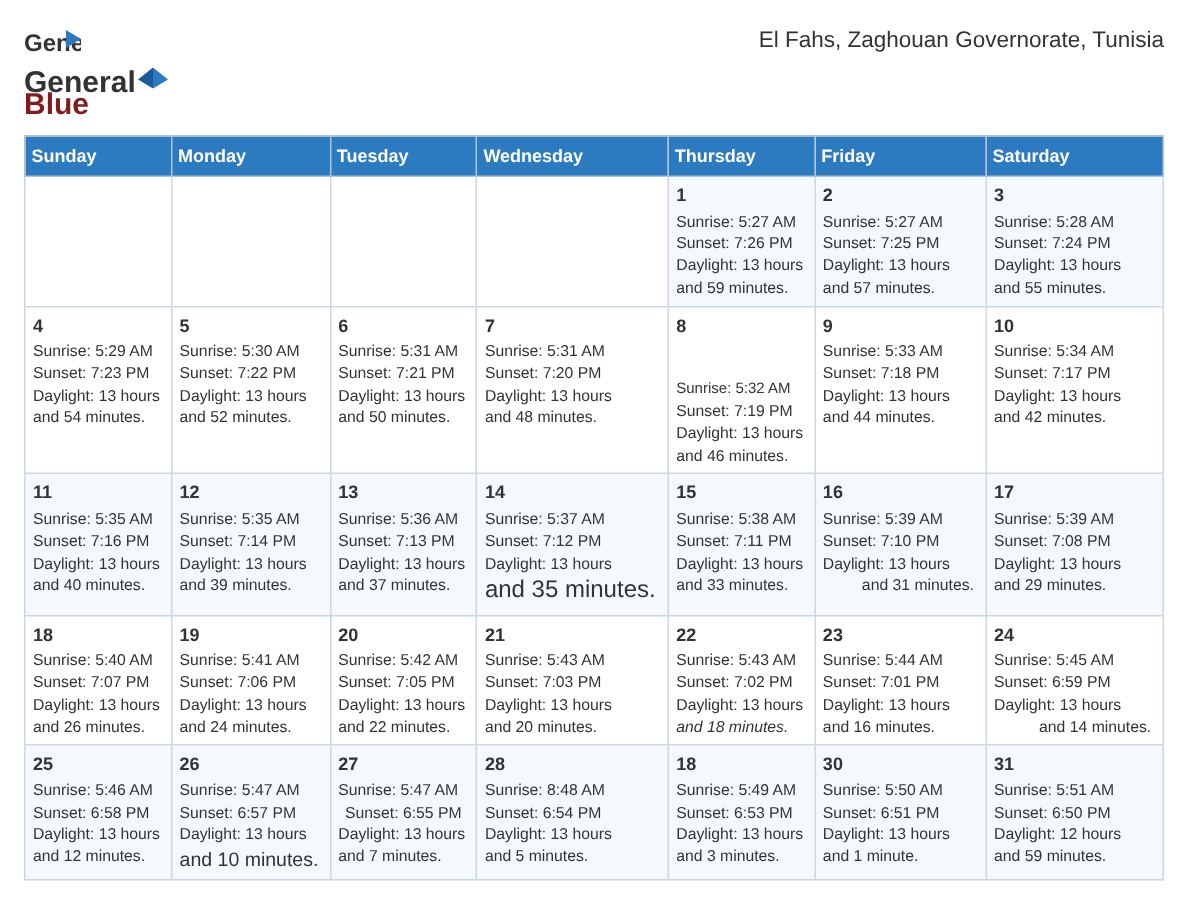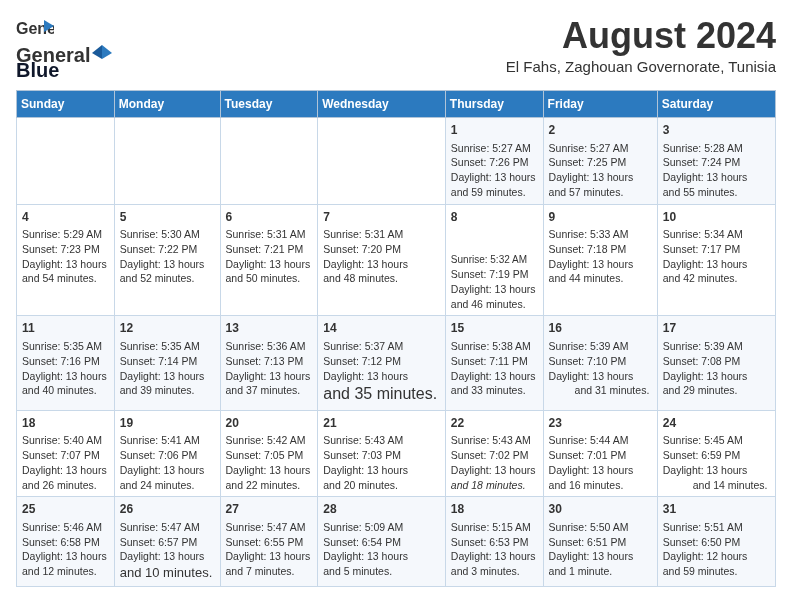--- a/index.html
+++ b/index.html
@@ -88,24 +88,23 @@
         </svg>
       </div>
     </div>
     <div style="display:flex;align-items:center;margin-top:-4px;">
       <span style="font-size:20px;font-weight:bold;color:#333;">General</span>
       <svg width="20" height="16" viewBox="0 0 20 16" style="margin-left:2px;margin-top:-6px;">
         <polygon points="10,0 20,8 10,14" fill="#2c7abf"></polygon>
         <polygon points="10,0 0,8 10,14" fill="#1a5a9a"></polygon>
       </svg>
     </div>
-    <span style="font-size:20px;font-weight:bold;color:#0f172a;display:block;margin-top:-8px;">Blue</span>
+    <span style="font-size:20px;font-weight:bold;color:#7f1d1d;display:block;margin-top:-8px;">Blue</span>
   </div>
   <div class="title-block">
-    <div class="month-title">August 2024</div>
     <div class="subtitle">El Fahs, Zaghouan Governorate, Tunisia</div>
   </div>
 </div>
 
 <table>
   <thead>
     <tr id="thead-row">
     <th>Sunday</th>
         <th>Monday</th>
         <th>Tuesday</th>
@@ -307,34 +306,34 @@
         <td>
           <span class="day-num">26</span>
           <span style="display: block; font-size: 10.5px;">Sunrise: 5:47 AM</span>
           <span style="display: block; font-size: 10.5px;">Sunset: 6:57 PM</span>
           <span style="display: block; font-size: 10.5px;">Daylight: 13 hours</span>
           <span style="display: block; font-size: 13px;">and 10 minutes.</span>
         </td>
         <td>
           <span class="day-num">27</span>
           <span style="display: block; font-size: 10.5px;">Sunrise: 5:47 AM</span>
-          <span style="display: block; font-size: 10.5px;">Sunset: 6:55 PM</span>
+          <span style="display: block; font-size: 10.5px; text-align: center;">Sunset: 6:55 PM</span>
           <span style="display: block; font-size: 10.5px;">Daylight: 13 hours</span>
           <span style="display: block; font-size: 10.5px;">and 7 minutes.</span>
         </td>
         <td>
           <span class="day-num">28</span>
-          <span style="display: block; font-size: 10.5px;">Sunrise: 5:09 AM</span>
+          <span style="display: block; font-size: 10.5px;">Sunrise: 8:48 AM</span>
           <span style="display: block; font-size: 10.5px;">Sunset: 6:54 PM</span>
           <span style="display: block; font-size: 10.5px;">Daylight: 13 hours</span>
           <span style="display: block; font-size: 10.5px;">and 5 minutes.</span>
         </td>
         <td>
           <span class="day-num">18</span>
-          <span style="display: block; font-size: 10.5px;">Sunrise: 5:15 AM</span>
+          <span style="display: block; font-size: 10.5px;">Sunrise: 5:49 AM</span>
           <span style="display: block; font-size: 10.5px;">Sunset: 6:53 PM</span>
           <span style="display: block; font-size: 10.5px;">Daylight: 13 hours</span>
           <span style="display: block; font-size: 10.5px;">and 3 minutes.</span>
         </td>
         <td>
           <span class="day-num">30</span>
           <span style="display: block; font-size: 10.5px;">Sunrise: 5:50 AM</span>
           <span style="display: block; font-size: 10.5px;">Sunset: 6:51 PM</span>
           <span style="display: block; font-size: 10.5px;">Daylight: 13 hours</span>
           <span style="display: block; font-size: 10.5px;">and 1 minute.</span>

